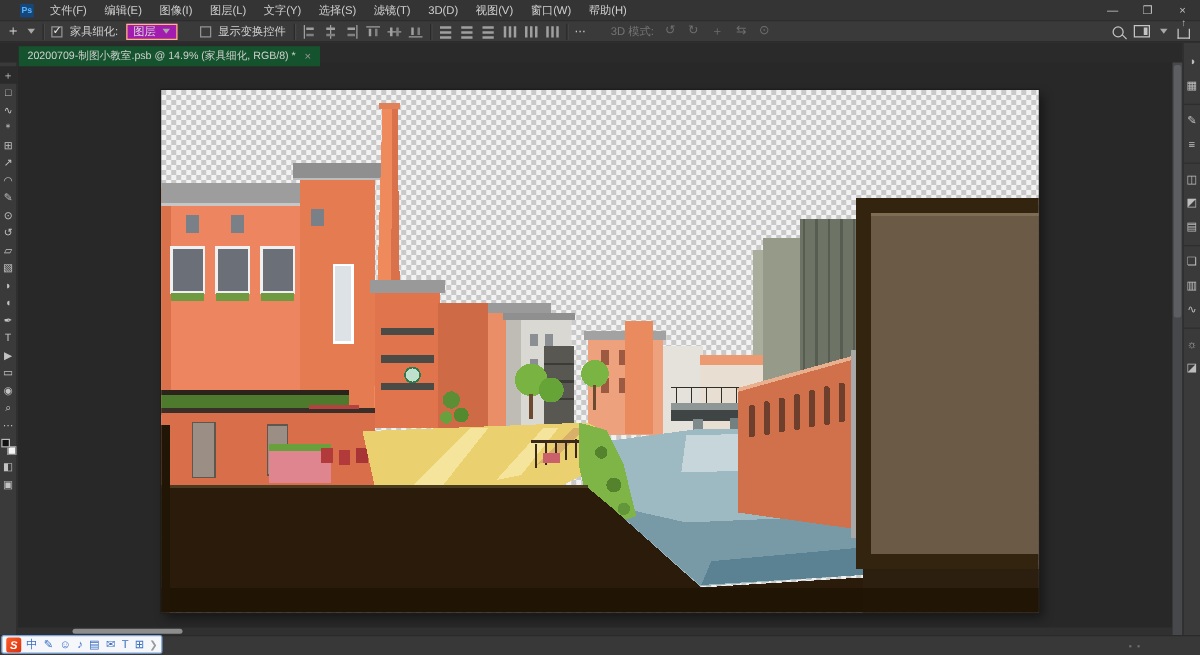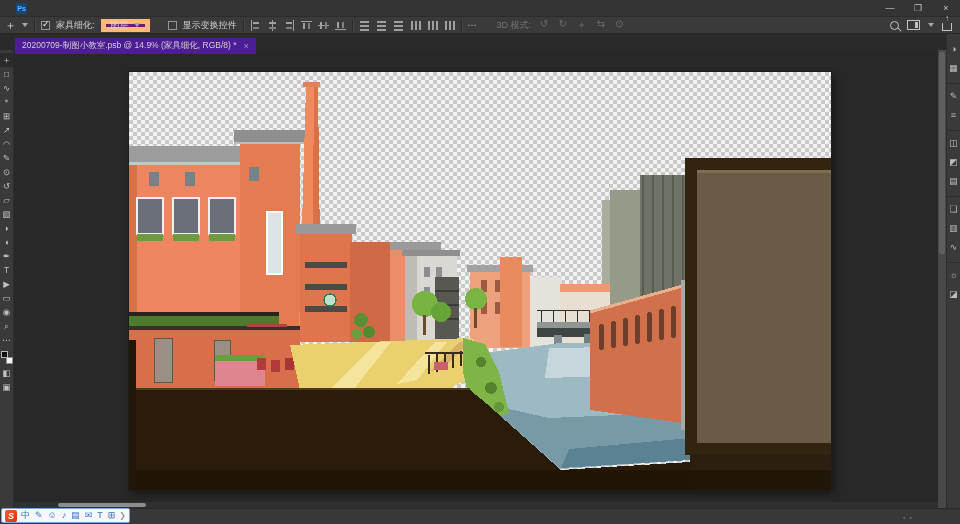--- a/index.html
+++ b/index.html
@@ -11,21 +11,21 @@
   #winctrls{position:absolute;right:0;top:0;height:16px;display:flex}
   .wc{width:28px;height:16px;font-size:9px;color:#c5c5c5;display:flex;align-items:center;justify-content:center}
   
   #optionsbar{position:absolute;left:0;top:16px;right:0;height:18px;background:#3a3a3a;border-top:1px solid #2c2c2c;border-bottom:1px solid #282828;display:flex;align-items:center;gap:6px;padding:0 5px;z-index:29}
   .optlabel{font-size:9px;color:#cfcfcf;white-space:nowrap}
   .dim{color:#747474}
   .toolglyph{font-size:11px;color:#d5d5d5;line-height:1}
   .caret{width:0;height:0;border-left:3px solid transparent;border-right:3px solid transparent;border-top:4px solid #a8a8a8}
   .cb{width:9px;height:9px;border:1px solid #939393;background:#3a3a3a;position:relative;flex:none}
   .cb.checked::after{content:"✓";position:absolute;left:0;top:-3px;font-size:9px;color:#eaeaea}
-  .dd{display:flex;align-items:center;gap:5px;background:#701a75;border:5px solid #fdba74;height:13px;padding:0 5px;font-size:9px;color:#d8d8d8}
+  .dd{display:flex;align-items:center;gap:5px;background:#a21caf;border:1px solid #fdba74;height:13px;padding:0 5px;font-size:9px;color:#d8d8d8}
   .vsep{width:1px;height:13px;background:#2a2a2a;box-shadow:1px 0 0 #474747;flex:none}
   .ai{width:11px;height:11px;position:relative;display:inline-block;flex:none}
   .ai::before,.ai::after{content:"";position:absolute;background:#9f9f9f}
   .al-l::before{left:1px;top:0;width:1px;height:11px}.al-l::after{left:3px;top:2px;width:6px;height:2px;box-shadow:0 5px 0 #808080}
   .al-c::before{left:5px;top:0;width:1px;height:11px}.al-c::after{left:2px;top:2px;width:7px;height:2px;box-shadow:0 5px 0 #808080}
   .al-r::before{right:1px;top:0;width:1px;height:11px}.al-r::after{right:3px;top:2px;width:6px;height:2px;box-shadow:0 5px 0 #808080}
   .al-t::before{top:1px;left:0;width:11px;height:1px}.al-t::after{top:3px;left:2px;width:2px;height:6px;box-shadow:5px 0 0 #808080}
   .al-m::before{top:5px;left:0;width:11px;height:1px}.al-m::after{top:2px;left:2px;width:2px;height:7px;box-shadow:5px 0 0 #808080}
   .al-b::before{bottom:1px;left:0;width:11px;height:1px}.al-b::after{bottom:3px;left:2px;width:2px;height:6px;box-shadow:5px 0 0 #808080}
   .dv::after{left:1px;top:1px;width:9px;height:2px;box-shadow:0 4px 0 #9f9f9f,0 8px 0 #9f9f9f}
@@ -33,21 +33,21 @@
   .t3{font-size:10px;color:#6d6d6d;padding:0 3px}
   #optright{position:absolute;right:8px;top:16px;height:18px;display:flex;align-items:center;gap:8px;z-index:31}
   .mag{width:9px;height:9px;border:1px solid #c3c3c3;border-radius:50%;position:relative}
   .mag::after{content:"";position:absolute;width:5px;height:1px;background:#c3c3c3;transform:rotate(45deg);right:-4px;bottom:-1px}
   .wsp{width:13px;height:10px;border:1px solid #c3c3c3;position:relative}
   .wsp::after{content:"";position:absolute;right:1px;top:1px;width:3px;height:6px;background:#c3c3c3}
   .shr{width:10px;height:8px;border:1px solid #c3c3c3;border-top:none;position:relative;margin-top:4px}
   .shr::after{content:"↑";position:absolute;top:-8px;left:2px;font-size:8px;color:#c3c3c3;line-height:1}
   
   #tabstrip{position:absolute;left:0;top:34px;right:22px;height:16px;background:#2a2a2a;z-index:20}
-  #doctab{display:inline-flex;align-items:center;height:16px;background:#4c1d95;margin-left:15px;padding:0 7px;gap:7px;max-width:280px}
+  #doctab{display:inline-flex;align-items:center;height:16px;background:#14532d;margin-left:15px;padding:0 7px;gap:7px;max-width:280px}
   #doctab .ttl{font-size:8.5px;color:#d0d0d0;white-space:nowrap;overflow:hidden}
   #doctab .x{font-size:9px;color:#9a9a9a;line-height:1}
   
   #toolbar{position:absolute;left:0;top:50px;bottom:16px;width:14px;background:#3a3a3a;border-right:1px solid #2d2d2d;z-index:20;display:flex;flex-direction:column;align-items:center;padding-top:3px}
   .tool{width:14px;height:14px;display:flex;align-items:center;justify-content:center}
   .tool.active{background:#2b2b2b}
   .tg{font-size:8.5px;color:#c2c2c2;line-height:1}
   #fgbg{position:relative;width:12px;height:13px;margin:4px 0 2px 0}
   #fgbg .bgw{position:absolute;right:0;bottom:0;width:7px;height:7px;background:#f5f5f5;border:1px solid #8a8a8a}
   #fgbg .fgb{position:absolute;left:0;top:0;width:7px;height:7px;background:#111;border:1px solid #b9b9b9}
@@ -69,20 +69,34 @@
   #imelogo{width:12px;height:12px;background:linear-gradient(135deg,#ff5a26,#d8330e);color:#fff;font-size:9px;font-weight:bold;font-style:italic;display:flex;align-items:center;justify-content:center;border-radius:2px}
   .imeb{font-size:9px;color:#3b6fc4;line-height:1}
   #imechev{font-size:8px;color:#9a9a9a}
   #cornericons{position:absolute;right:44px;bottom:3px;font-size:7px;color:#6e6e6e;letter-spacing:4px}
 </style>
 </head>
 <body>
 
 <div id="menubar">
   <div class="pslogo">Ps</div>
+  <div style="display:flex">
+
+  <div class="mi">文件(F)</div>
+      <div class="mi">编辑(E)</div>
+      <div class="mi">图像(I)</div>
+      <div class="mi">图层(L)</div>
+      <div class="mi">文字(Y)</div>
+      <div class="mi">选择(S)</div>
+      <div class="mi">滤镜(T)</div>
+      <div class="mi">3D(D)</div>
+      <div class="mi">视图(V)</div>
+      <div class="mi">窗口(W)</div>
+      <div class="mi">帮助(H)</div>
+    </div>
   <div id="winctrls">
     <div class="wc">—</div>
     <div class="wc">❐</div>
     <div class="wc">×</div>
   </div>
 </div>
 
 <div id="optionsbar">
   <span class="toolglyph">＋</span>
   <span class="caret"></span>

